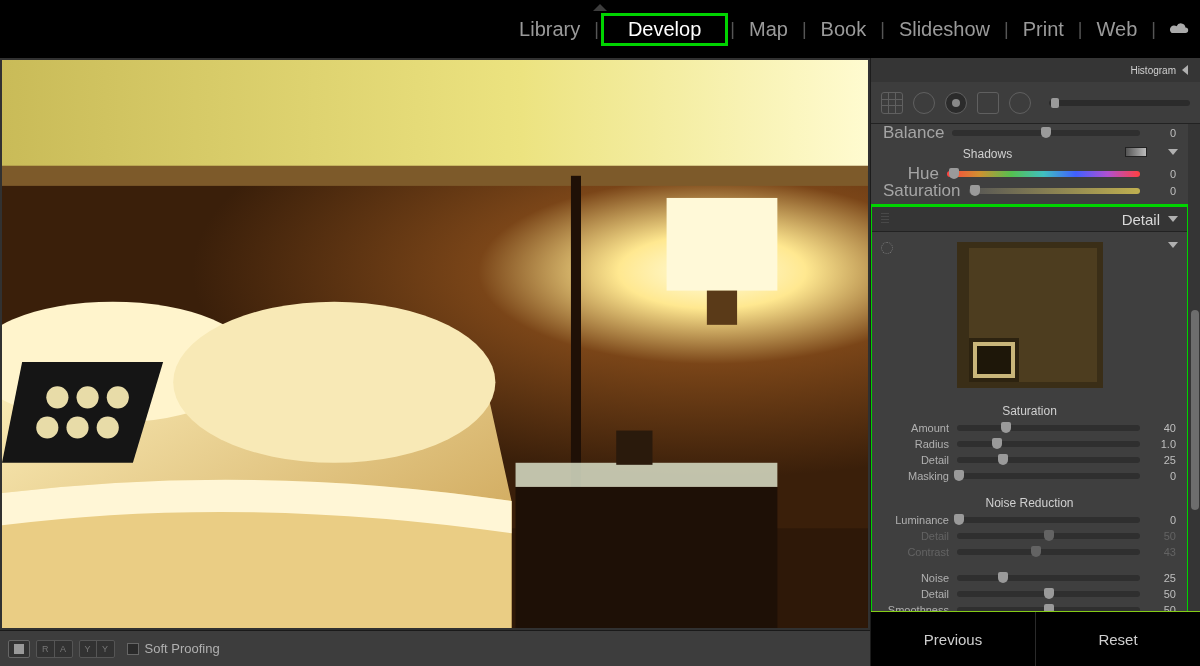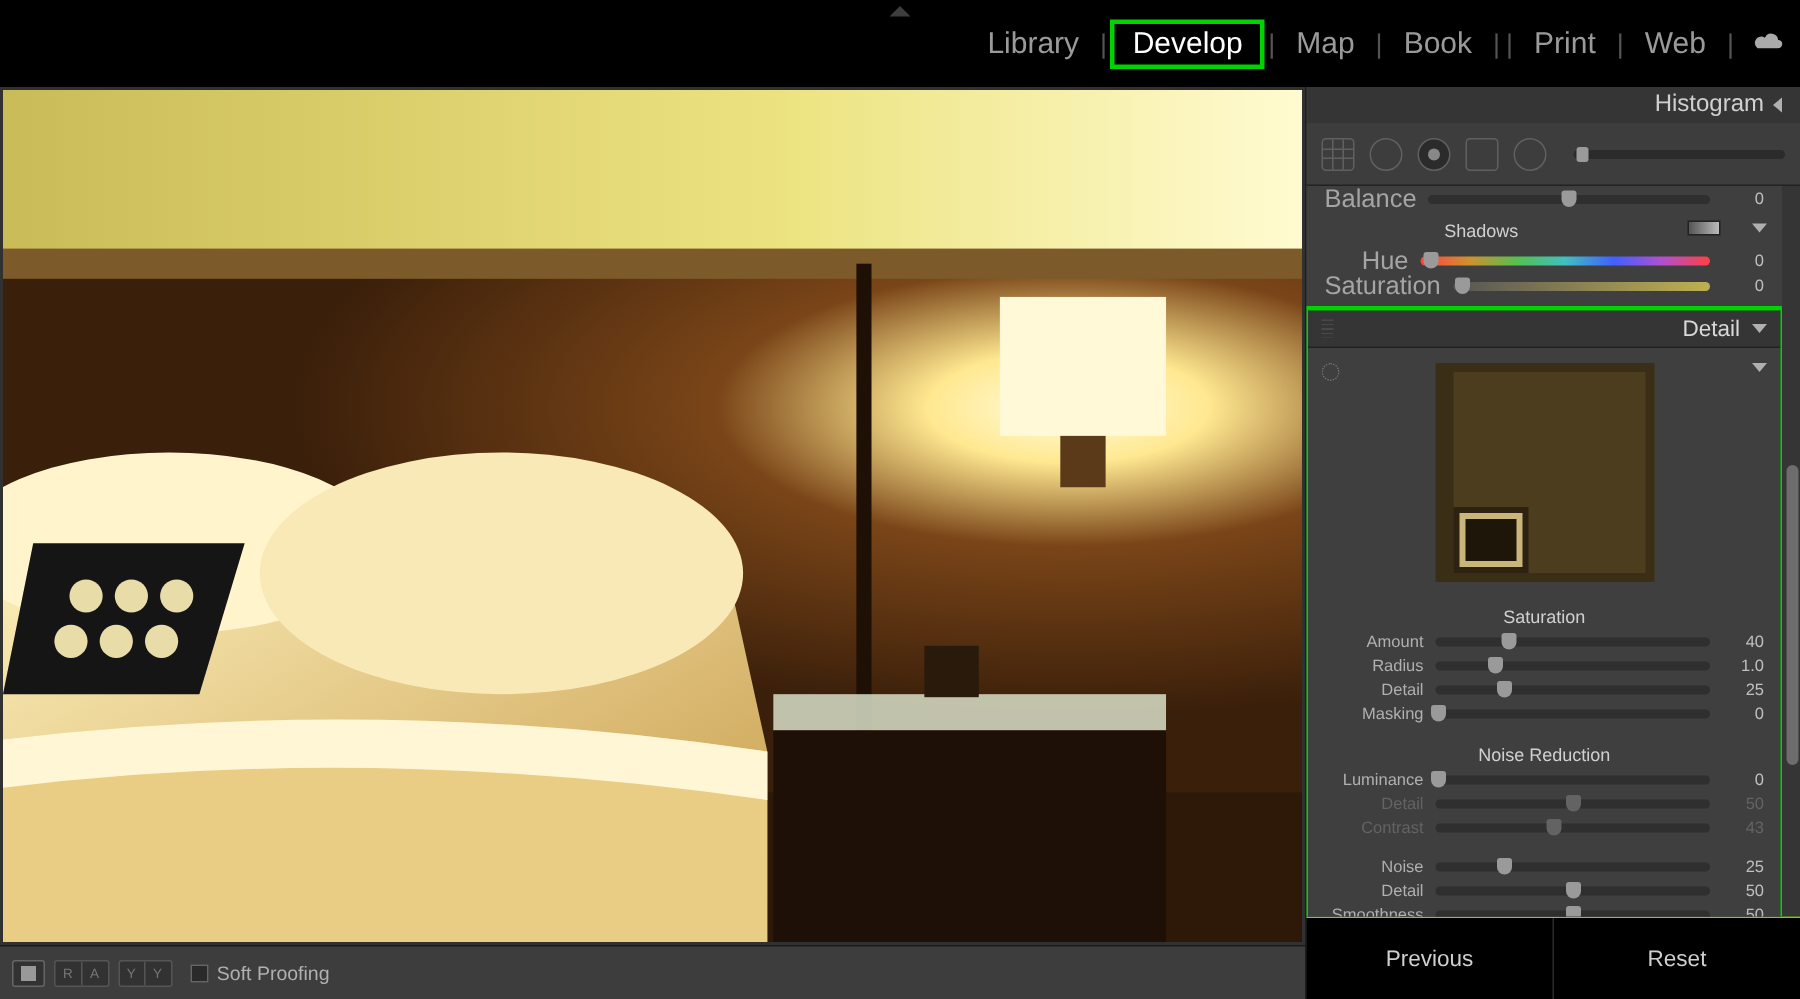--- a/index.html
+++ b/index.html
@@ -3,42 +3,42 @@
 <meta charset="utf-8">
 <style>
   * { margin:0; padding:0; box-sizing:border-box; font-family:"Segoe UI","Myriad Pro",Arial,sans-serif; }
   body { background:#202020; color:#b0b0b0; width:1200px; height:666px; overflow:hidden; font-size:11px; user-select:none;}
   .app { width:1200px; height:666px; display:flex; flex-direction:column; background:#000; }
 
   .top-bar { height:58px; background:#000; display:flex; align-items:center; justify-content:flex-end; padding:0 10px; position:relative;}
   .collapse-caret { position:absolute; top:4px; left:50%; transform:translateX(-50%); width:0;height:0; border-left:7px solid transparent;border-right:7px solid transparent;border-bottom:7px solid #3d3d3d;}
   .modules { display:flex; align-items:center; gap:0;}
   .module { padding:4px 12px; font-size:20px; color:#9a9a9a; cursor:pointer; white-space:nowrap;}
-  .module.active { color:#fff; border:3px solid #00d400; padding:2px 12px;}
+  .module.active { color:#fff; border:3px solid #00d400; padding:2px 24px;}
   .module-separator { color:#555; font-size:18px; padding:0 2px;}
   .cloud-icon svg { width:22px; height:15px; fill:#aaa; margin-left:10px; }
 
   .main-area { flex:1; display:flex; min-height:0; }
   .canvas { flex:1; background:#313131; position:relative; display:flex; flex-direction:column; min-height:0;}
   .photo-view { flex:1; margin:2px; overflow:hidden; position:relative;}
   .photo { position:absolute; inset:0; }
 
   .canvas-toolbar { height:36px; background:#3d3d3d; display:flex; align-items:center; padding:0 8px; gap:6px; border-top:1px solid #1a1a1a;}
   .loupe-btn { width:22px; height:18px; border:1px solid #666; display:flex; align-items:center; justify-content:center; border-radius:2px; background:#323232; }
   .loupe-btn span { width:10px; height:10px; background:#999; display:block;}
   .seg { display:flex; border:1px solid #555; border-radius:2px; overflow:hidden; background:#323232;}
   .seg span { font-size:9px; padding:3px 5px; color:#777; border-right:1px solid #555; letter-spacing:0.5px;}
   .seg span:last-child{border:none;}
   .checkbox { width:12px; height:12px; border:1px solid #666; display:inline-block; vertical-align:middle; background:#2a2a2a;}
   .softproof { color:#b0b0b0; font-size:13px; display:flex; align-items:center; gap:6px; margin-left:6px;}
 
   .right-panel { width:330px; background:#353535; display:flex; flex-direction:column; border-left:1px solid #1c1c1c; position:relative;}
   .scrollbar-track { position:absolute; right:1px; top:252px; width:8px; height:200px; background:#6d6d6d; border-radius:4px;}
 
-  .hist-header { height:24px; display:flex; align-items:center; justify-content:flex-end; background:#353535; padding-right:12px; color:#d0d0d0; font-size:16px;}
+  .hist-header { height:24px; display:flex; align-items:center; justify-content:flex-end; background:#353535; padding-right:12px; color:#d0d0d0; font-size:10px;}
   .hist-header .tri { margin-left:6px;}
   .tool-strip { height:42px; background:#3d3d3d; border-bottom:1px solid #222; display:flex; align-items:center; padding:0 10px; gap:10px;}
   .tool-strip .tool { width:22px; height:22px; border:1px solid #606060; border-radius:50%; display:flex; align-items:center; justify-content:center; color:#999;}
   .tool-strip .tool.rect{border-radius:3px;}
   .tool-strip .tool.grid{border-radius:3px; border:none; position:relative;}
   .tool-strip .tool.grid::before{content:""; position:absolute; inset:0; background:
     linear-gradient(#606060,#606060) 0 33%/100% 1px no-repeat,
     linear-gradient(#606060,#606060) 0 66%/100% 1px no-repeat,
     linear-gradient(#606060,#606060) 33% 0/1px 100% no-repeat,
     linear-gradient(#606060,#606060) 66% 0/1px 100% no-repeat; border:1px solid #606060; border-radius:3px;}
@@ -91,20 +91,21 @@
     <div class="collapse-caret"></div>
     <div class="modules">
       <span class="module">Library</span>
       <span class="module-separator">|</span>
       <span class="module active">Develop</span>
       <span class="module-separator">|</span>
       <span class="module">Map</span>
       <span class="module-separator">|</span>
       <span class="module">Book</span>
       <span class="module-separator">|</span>
+      <span class="module">Slideshow</span>
       <span class="module-separator">|</span>
       <span class="module">Print</span>
       <span class="module-separator">|</span>
       <span class="module">Web</span>
       <span class="module-separator">|</span>
       <span class="cloud-icon">
         <svg viewBox="0 0 24 16">
             <path d="M19 7a5 5 0 0 0-9.6-1.5A4 4 0 0 0 4 13h15a3 3 0 0 0 0-6z"></path>
           </svg>
       </span>

